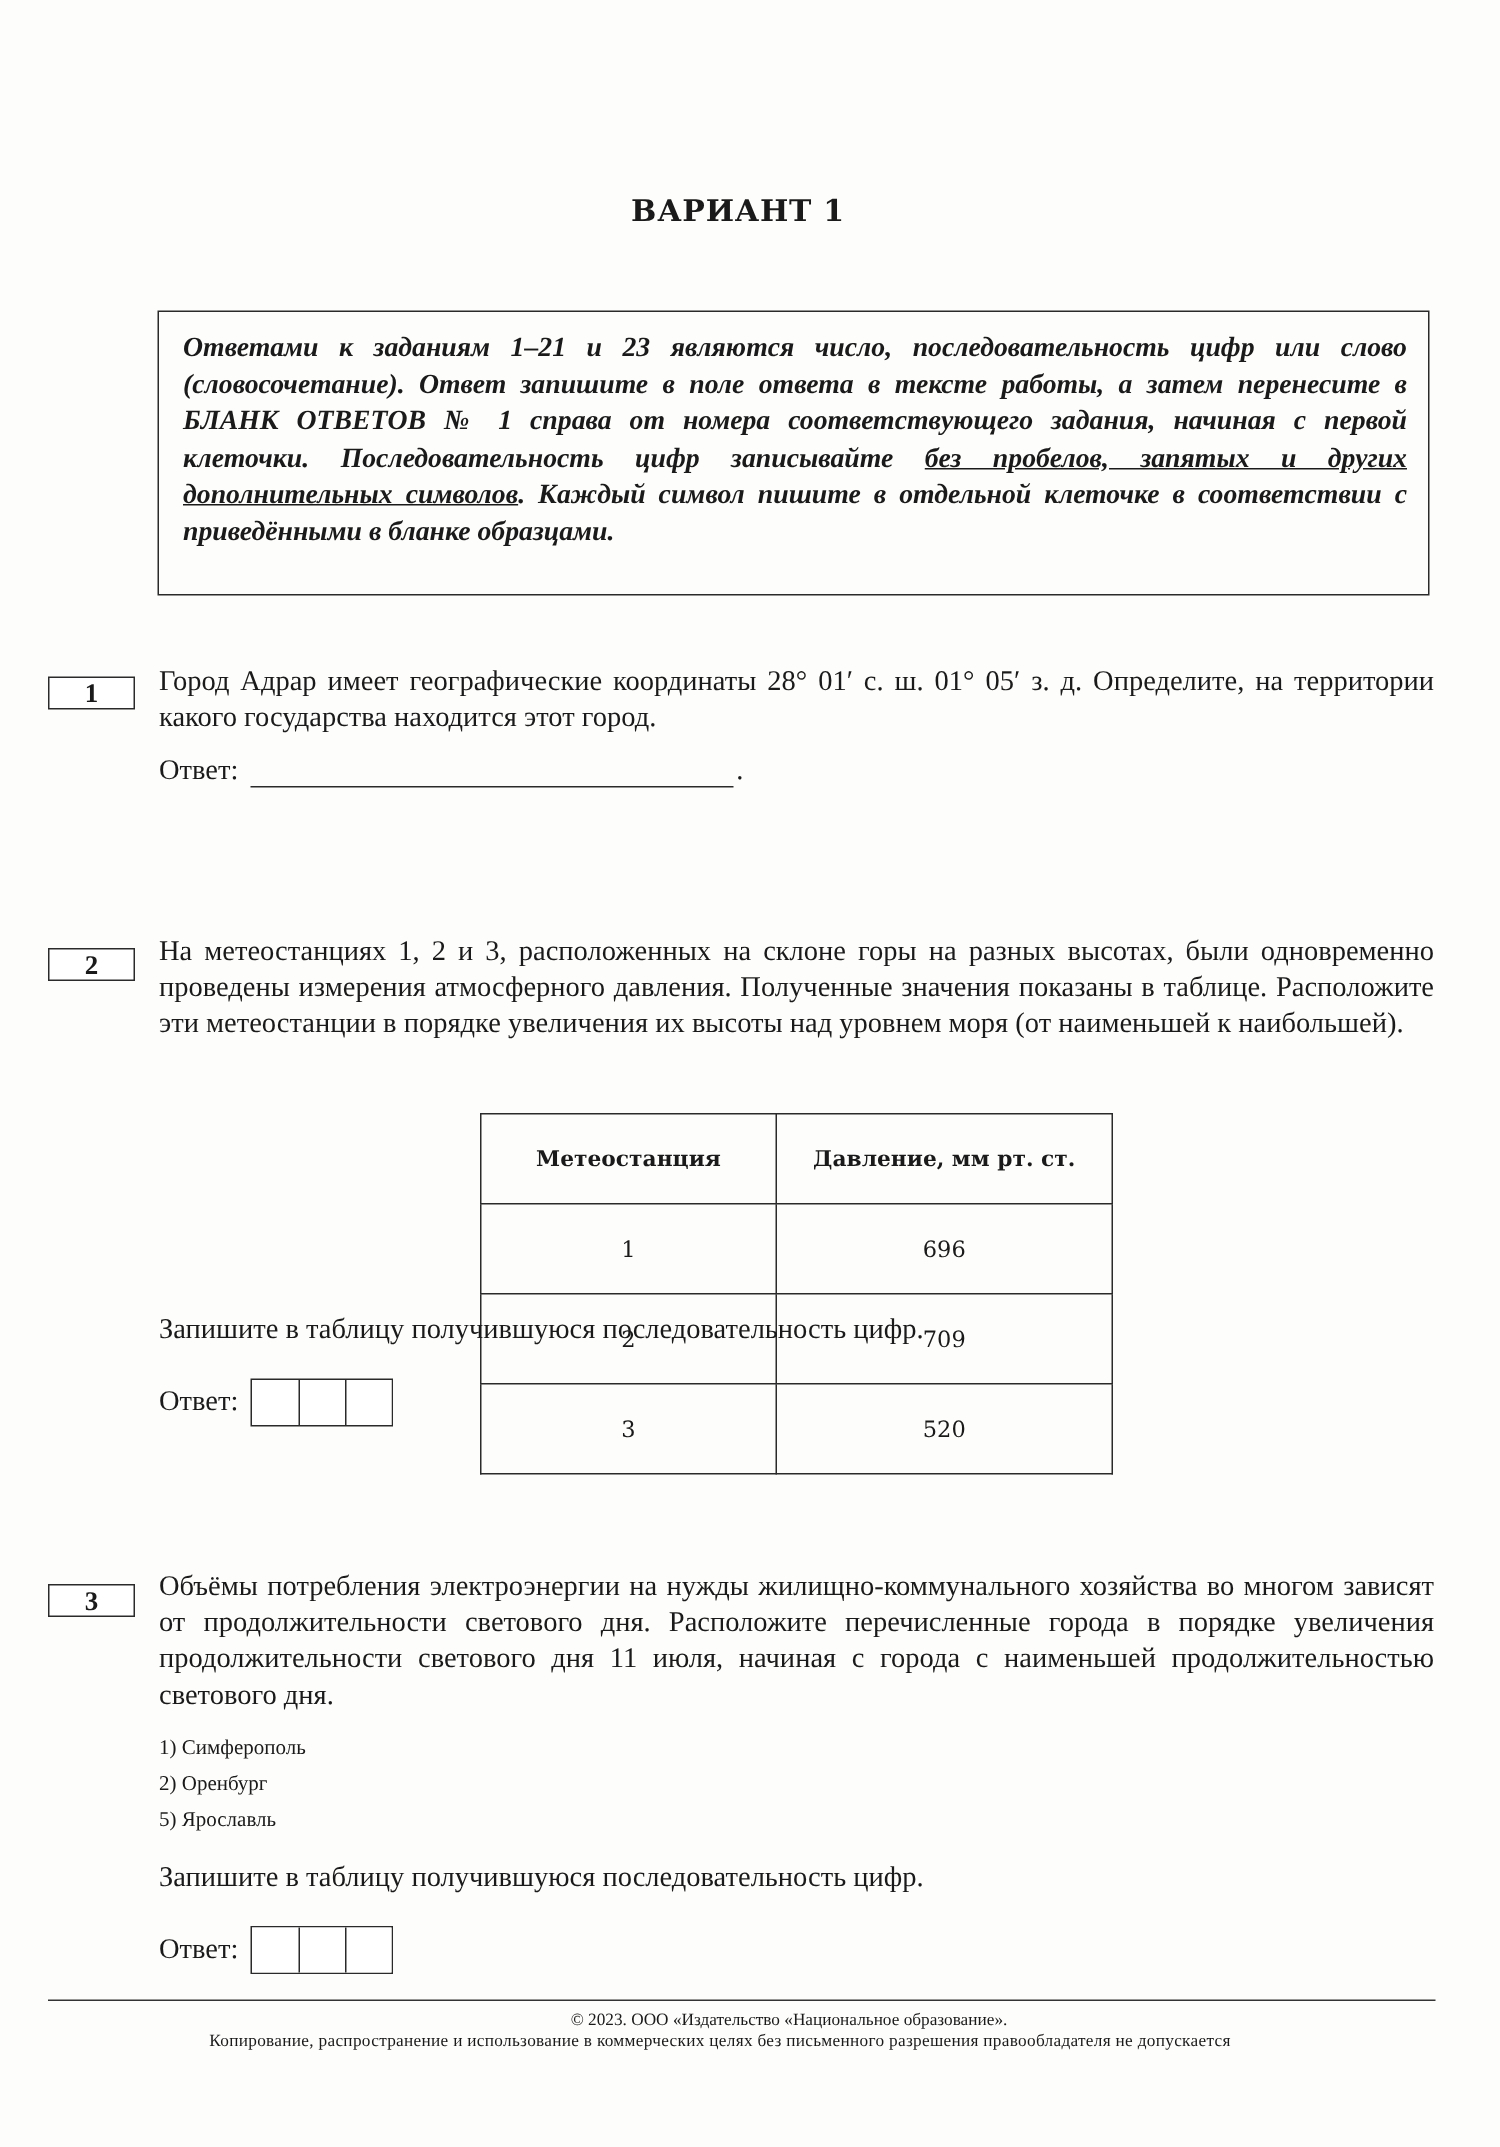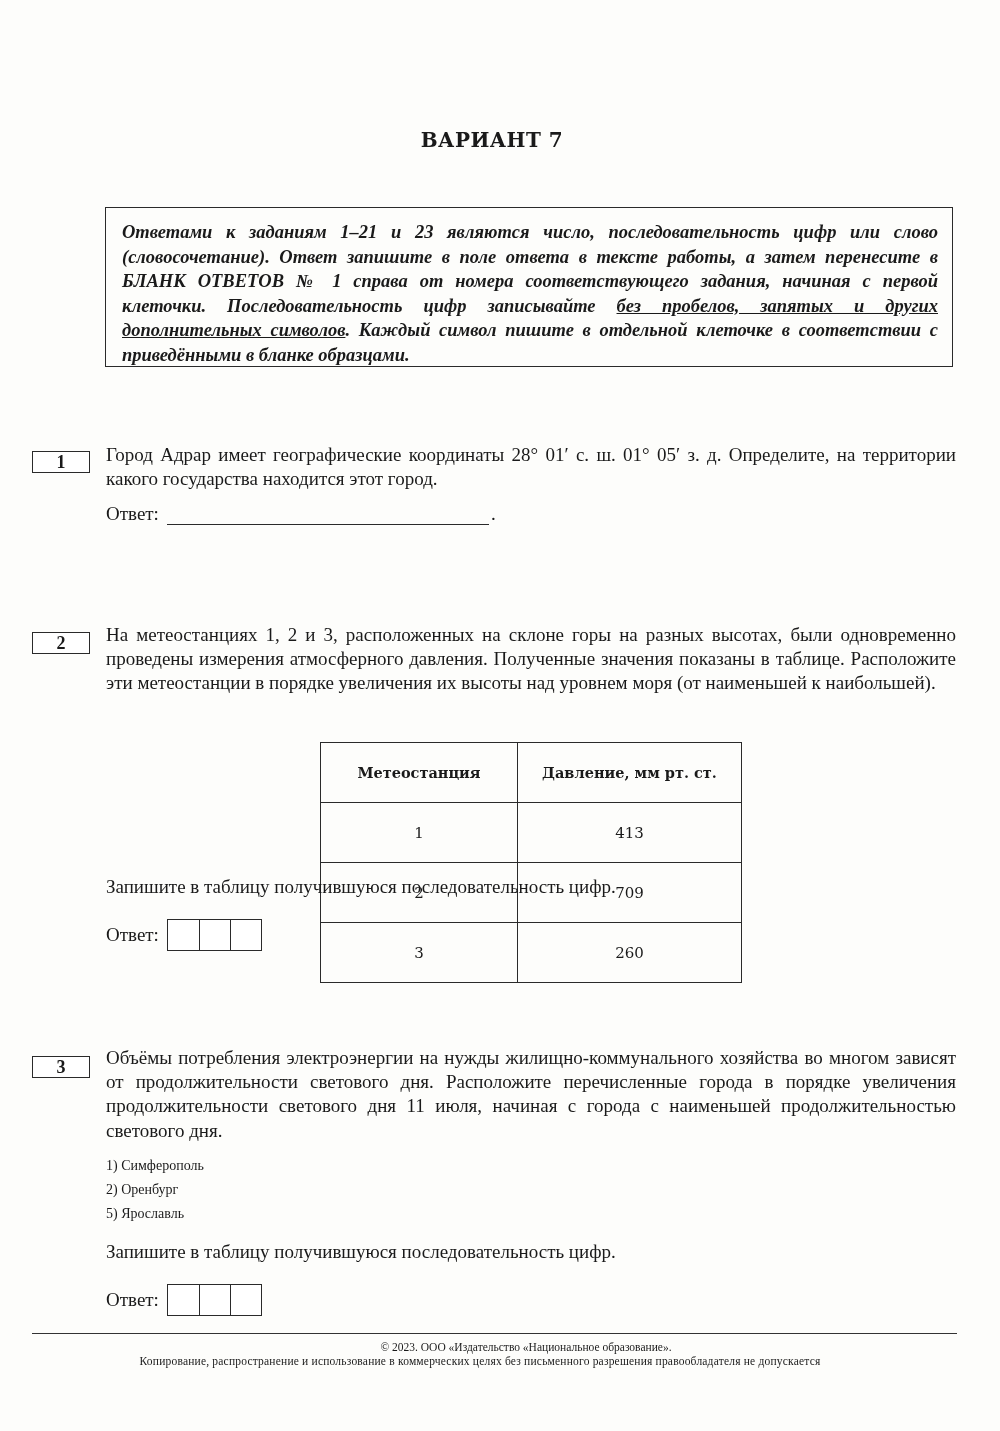--- a/index.html
+++ b/index.html
@@ -6,21 +6,21 @@
   body {
     width: 1000px; height: 1431px; position: relative; overflow: hidden;
     background: #fdfdfb; color: #1a1a1a;
     font-family: "DejaVu Serif", "Liberation Serif", serif;
   }
   .variant-title {
     position: absolute; top: 128px; left: 0; width: 984px; text-align: center;
     font-family: "DejaVu Serif", serif; font-weight: bold; font-size: 20px; letter-spacing: 0.5px;
   }
   .instructions {
-    position: absolute; left: 105px; top: 207px; width: 848px; height: 160px;
+    position: absolute; left: 105px; top: 207px; width: 848px; height: 190px;
     border: 1.5px solid #2a2a2a; box-sizing: border-box;
     padding: 12px 14px 0 16px;
     font-family: "Liberation Serif", serif; font-style: italic; font-weight: bold;
     font-size: 18.5px; line-height: 24.5px; text-align: justify; text-align-last: left;
   }
   .instructions u { text-decoration: underline; }
   .task-num {
     position: absolute; left: 32px; width: 58px; height: 22px;
     border: 1.5px solid #2a2a2a; box-sizing: border-box;
     font-family: "Liberation Serif", serif; font-weight: bold; font-size: 18px;
@@ -62,21 +62,21 @@
     font-family: "Liberation Serif", serif; font-size: 11.5px; margin-left: 32px;
   }
   .footer-2 {
     position: absolute; top: 1355px; left: 0; width: 960px; text-align: center;
     font-family: "Liberation Serif", serif; font-size: 11.5px; letter-spacing: 0.2px;
   }
 </style>
 </head>
 <body>
 
-<div class="variant-title">ВАРИАНТ 7</div>
+<div class="variant-title">ВАРИАНТ 1</div>
 
 <div class="instructions">
   <span>Ответами к заданиям 1–21 и 23 являются число, последовательность цифр или слово (словосочетание). Ответ запишите в поле ответа в тексте работы, а затем перенесите в БЛАНК ОТВЕТОВ № 1 справа от номера соответствующего задания, начиная с первой клеточки. Последовательность цифр записывайте </span><u>без пробелов, запятых и других дополнительных символов</u><span>. Каждый символ пишите в отдельной клеточке в соответствии с приведёнными в бланке образцами.</span>
 </div>
 
 <div class="task-num" style="top:451px;">1</div>
 <div class="task-text" style="top:443px;">Город Адрар имеет географические координаты 28° 01′ с. ш. 01° 05′ з. д. Определите, на территории какого государства находится этот город.</div>
 <div class="answer-row" style="top:503px;">
   <span>Ответ:</span>
   <span class="answer-line"></span>
@@ -89,29 +89,29 @@
 <table class="pressure">
   <thead>
     <tr>
       <th>Метеостанция</th>
       <th>Давление, мм рт. ст.</th>
     </tr>
   </thead>
   <tbody>
     <tr>
       <td>1</td>
-      <td>413</td>
+      <td>696</td>
     </tr>
     <tr>
       <td>2</td>
       <td>709</td>
     </tr>
     <tr>
       <td>3</td>
-      <td>260</td>
+      <td>520</td>
     </tr>
   </tbody>
 </table>
 
 <div class="task-text" style="top:875px;">Запишите в таблицу получившуюся последовательность цифр.</div>
 <div class="answer-row" style="top:919px;align-items:center;">
   <span>Ответ:</span>
   <div class="cells">
     <div class="cell"></div>
     <div class="cell"></div>

